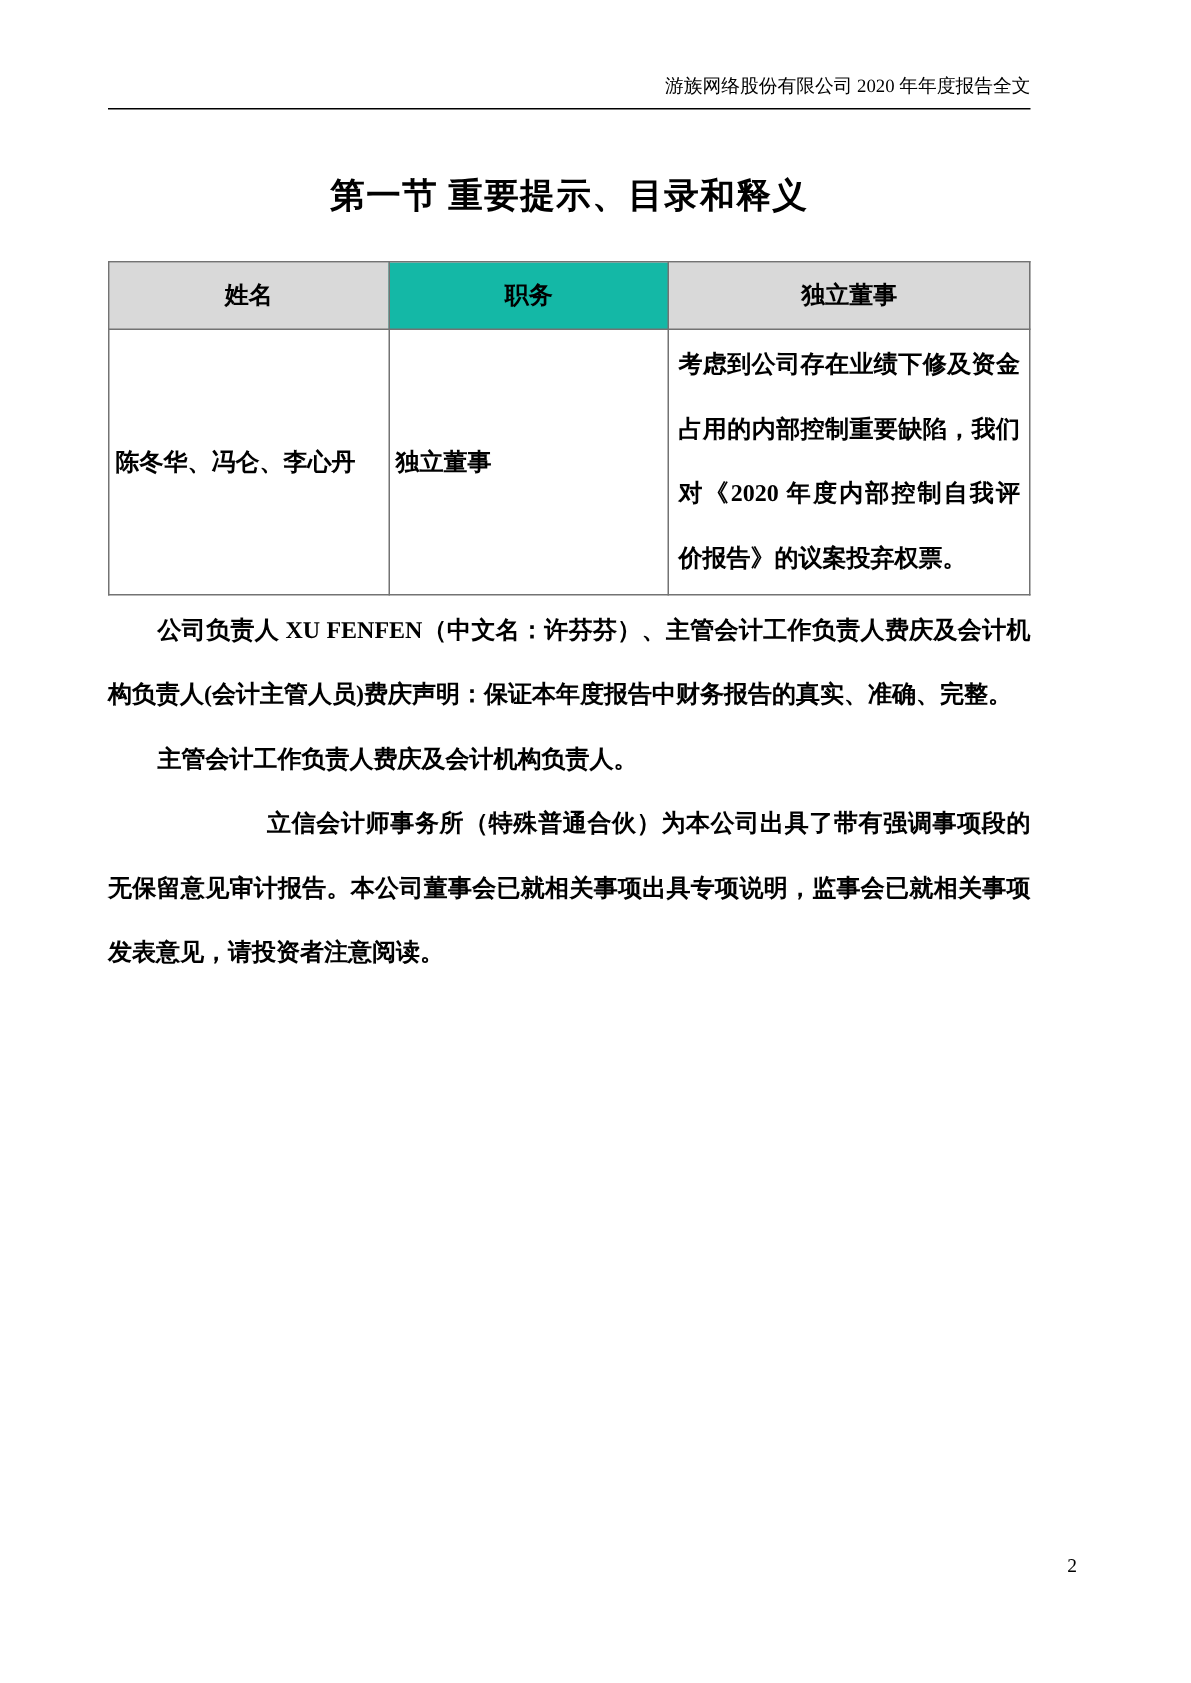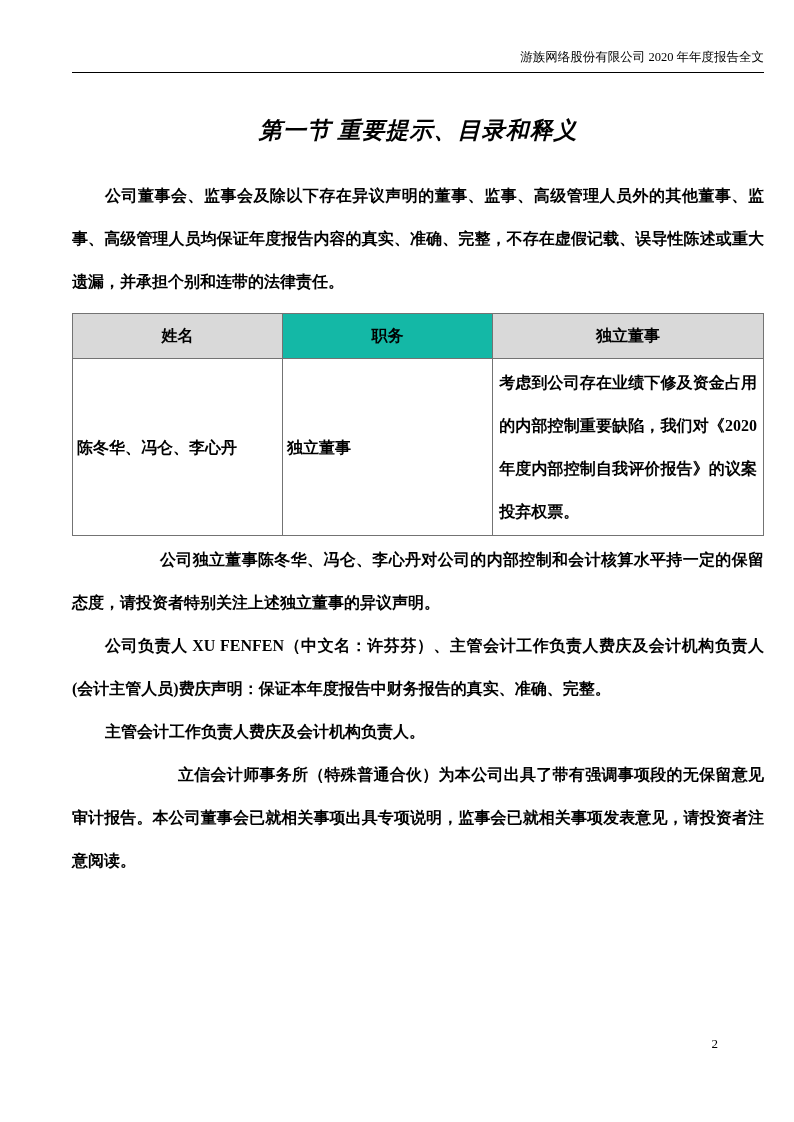--- a/index.html
+++ b/index.html
@@ -9,41 +9,40 @@
   }
   body {
     width: 794px;
     height: 1122px;
     position: relative;
     font-family: "Liberation Serif", "DejaVu Serif", serif;
     color: #000000;
     overflow: hidden;
   }
   .content {
-    padding: 0 30px 0 72px;
+    padding: 0 107px 0 72px;
   }
   .doc-header {
     padding-top: 50px;
     text-align: right;
     font-size: 12.5px;
     font-weight: normal;
     line-height: 15px;
   }
   .header-rule {
     border: none;
     border-top: 1.5px solid #000000;
     margin: 7px 0 0 0;
   }
   .doc-title {
     text-align: center;
     font-size: 23px;
     font-weight: bold;
     letter-spacing: 1px;
     margin: 42px 0 28px 0;
-    font-style: italic;
   }
   p.para {
     font-size: 16px;
     font-weight: bold;
     line-height: 43px;
     margin: 0;
     text-align: justify;
     text-justify: inter-character;
   }
   .indent-2  { text-indent: 33px; }
@@ -92,21 +91,20 @@
 
 <div class="content">
 
   <div class="doc-header">
     <span>游族网络股份有限公司 2020 年年度报告全文</span>
   </div>
   <hr class="header-rule">
 
   <h1 class="doc-title">第一节 重要提示、目录和释义</h1>
 
-  <p class="para indent-2">公司董事会、监事会及除以下存在异议声明的董事、监事、高级管理人员外的其他董事、监事、高级管理人员均保证年度报告内容的真实、准确、完整，不存在虚假记载、误导性陈述或重大遗漏，并承担个别和连带的法律责任。</p>
 
 
   <table class="dissent-table">
     <colgroup>
       <col style="width:30.4%">
       <col style="width:30.4%">
       <col style="width:39.2%">
     </colgroup>
     <thead>
       <tr>
@@ -117,21 +115,20 @@
     </thead>
     <tbody>
       <tr>
         <td class="cell-name">陈冬华、冯仑、李心丹</td>
         <td class="cell-position">独立董事</td>
         <td class="cell-content">考虑到公司存在业绩下修及资金占用的内部控制重要缺陷，我们对《2020 年度内部控制自我评价报告》的议案投弃权票。</td>
       </tr>
     </tbody>
   </table>
 
-  <p class="para indent-55">公司独立董事陈冬华、冯仑、李心丹对公司的内部控制和会计核算水平持一定的保留态度，请投资者特别关注上述独立董事的异议声明。</p>
 
   <p class="para indent-2">公司负责人 XU FENFEN（中文名：许芬芬）、主管会计工作负责人费庆及会计机构负责人(会计主管人员)费庆声明：保证本年度报告中财务报告的真实、准确、完整。</p>
 
   <p class="para indent-2 mt-8">主管会计工作负责人费庆及会计机构负责人。</p>
 
   <p class="para indent-65">立信会计师事务所（特殊普通合伙）为本公司出具了带有强调事项段的无保留意见审计报告。本公司董事会已就相关事项出具专项说明，监事会已就相关事项发表意见，请投资者注意阅读。</p>
 
 </div>
 
 <div class="page-number">2</div>

